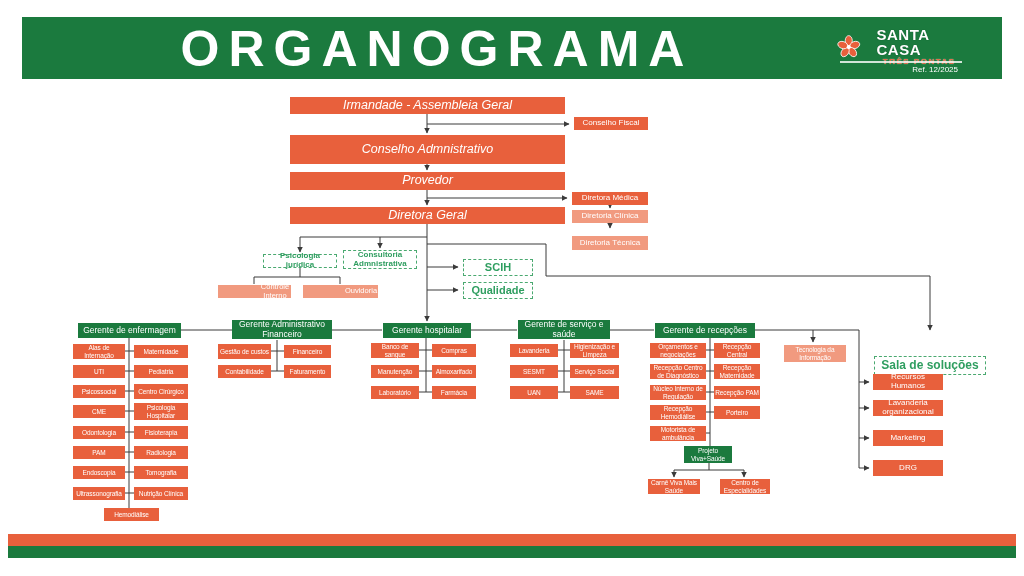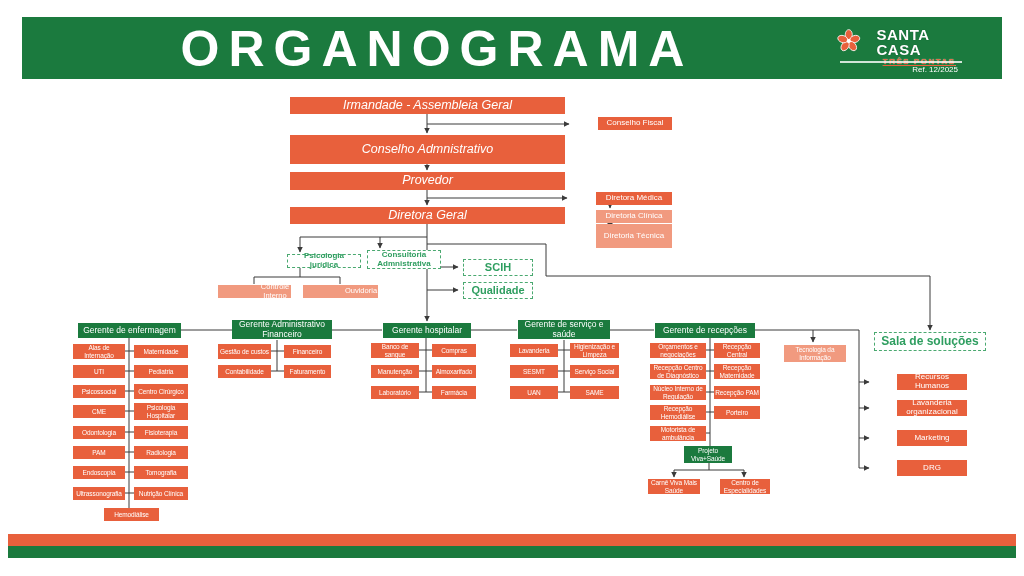--- a/index.html
+++ b/index.html
@@ -1,38 +1,38 @@
 <!DOCTYPE html>
 <html><head>
 <meta charset="utf-8">
 <style>
   html,body{margin:0;padding:0;background:#fff;}
   .canvas{position:relative;width:1024px;height:576px;background:#fff;overflow:hidden;font-family:"Liberation Sans",sans-serif;}
   
   .header{position:absolute;left:22px;top:17px;width:980px;height:62px;background:#1b7a3e;}
   .title{position:absolute;left:0;right:150px;top:2px;bottom:0;display:flex;align-items:center;justify-content:center;
          color:#fff;font-size:50px;font-weight:bold;letter-spacing:9px;}
-  .logo{position:absolute;right:40px;top:10px;width:125px;display:flex;align-items:flex-start;gap:16px;}
+  .logo{position:absolute;right:40px;top:10px;width:125px;display:flex;align-items:center;gap:16px;}
   .logo-text{display:flex;flex-direction:column;align-items:center;line-height:1;}
   .logo-line1{color:#fff;font-size:15px;font-weight:bold;letter-spacing:.5px;text-shadow:0 0 1px #0b4f26;}
-  .logo-line2{color:#e8603c;font-size:8px;font-weight:bold;letter-spacing:1.5px;margin-top:1px;text-shadow:0 0 1px #fff;text-decoration:underline;}
+  .logo-line2{color:#e8603c;font-size:8px;font-weight:bold;letter-spacing:1.5px;margin-top:1px;text-shadow:0 0 1px #fff;}
   .tagline-bar{position:absolute;right:40px;top:44px;width:122px;height:2px;background:#fff;opacity:.8;}
   .ref{position:absolute;right:44px;bottom:5px;color:#fff;font-size:8px;}
   
   .node{position:absolute;display:flex;align-items:center;justify-content:center;text-align:center;
         color:#fff;line-height:1.1;padding:0 1px;box-sizing:border-box;}
   .or{background:#e8603c;}
   .lo{background:#f19a7f;}
   .gr{background:#1b7a3e;}
   .da{background:#fff;border:1px dashed #4aa970;color:#2f9e60;font-weight:bold;}
   .f13{font-size:12.5px;font-style:italic;}
   .f11{font-size:11px;}
-  .f12{font-size:12px;}
+  .f12{font-size:12px;margin-top:24px;}
   .f85{font-size:8.5px;}
-  .f8{font-size:8px;margin-left:24px;}
+  .f8{font-size:8px;}
   .f75{font-size:7.5px;padding-left:42px;}
   .f65{font-size:6.5px;letter-spacing:-.1px;}
   .wires{position:absolute;left:0;top:0;}
   .bar{position:absolute;left:8px;width:1008px;height:12px;}
   .bar.orange{top:534px;background:#e8603c;}
   .bar.green{top:546px;background:#1b7a3e;}
 </style>
 </head>
 <body>
 
@@ -110,21 +110,21 @@
     </g>
   </svg>
 
   <div class="node or f13" style="left:290px;top:97px;width:275px;height:17px">Irmandade - Assembleia Geral</div>
   <div class="node or f8" style="left:574px;top:117px;width:74px;height:13px">Conselho Fiscal</div>
   <div class="node or f13" style="left:290px;top:135px;width:275px;height:29px">Conselho Admnistrativo</div>
   <div class="node or f13" style="left:290px;top:172px;width:275px;height:18px">Provedor</div>
   <div class="node or f8" style="left:572px;top:192px;width:76px;height:13px">Diretora Médica</div>
   <div class="node or f13" style="left:290px;top:207px;width:275px;height:17px">Diretora Geral</div>
   <div class="node lo f8" style="left:572px;top:210px;width:76px;height:13px">Diretoria Clínica</div>
-  <div class="node lo f8" style="left:572px;top:224px;width:76px;height:24px">Diretoria Técnica</div>
+  <div class="node lo f8" style="left:572px;top:236px;width:76px;height:14px">Diretoria Técnica</div>
 
   <div class="node da f8" style="left:263px;top:254px;width:74px;height:14px">Psicologia jurídica</div>
   <div class="node da f8" style="left:343px;top:250px;width:74px;height:19px">Consultoria Admnistrativa</div>
   <div class="node lo f75" style="left:218px;top:285px;width:73px;height:13px">Controle Interno</div>
   <div class="node lo f75" style="left:303px;top:285px;width:75px;height:13px">Ouvidoria</div>
   <div class="node da f11" style="left:463px;top:259px;width:70px;height:17px">SCIH</div>
   <div class="node da f11" style="left:463px;top:282px;width:70px;height:17px">Qualidade</div>
 
   <div class="node gr f85" style="left:78px;top:323px;width:103px;height:15px">Gerente de enfermagem</div>
   <div class="node gr f85" style="left:232px;top:320px;width:100px;height:19px">Gerente Administrativo Financeiro</div>

